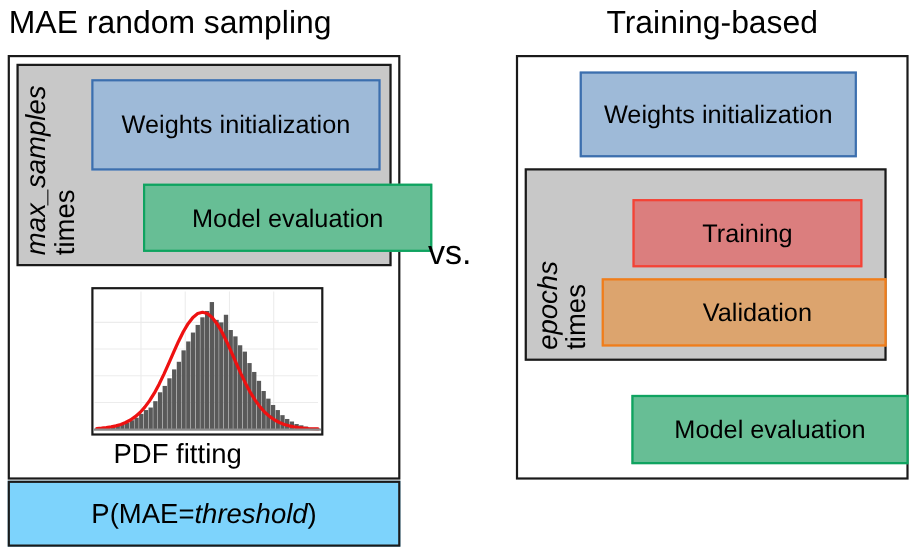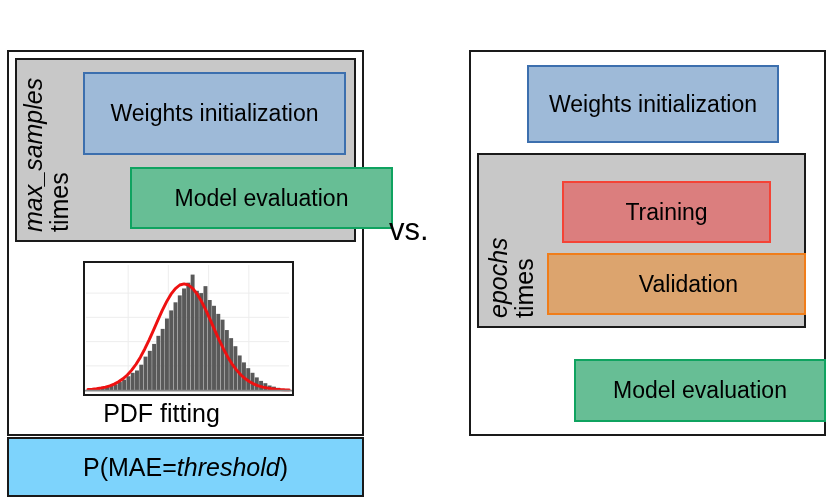--- a/index.html
+++ b/index.html
@@ -124,21 +124,23 @@
     text-align: center;
     font-size: 25px;
     line-height: 30px;
   }
 </style>
 </head>
 <body>
 
 <div class="stage">
 
-
+  <div class="panel-title" id="title-left">MAE random sampling</div>
+
+  <div class="panel-title" id="title-right">Training-based</div>
 
   <div class="frame" id="left-outer" style="left:7px; top:50px; width:357px; height:386px;"></div>
 
   <div class="gray-frame" id="left-loop-box" style="left:15px; top:58px; width:341px; height:184px;"></div>
 
   <div class="loop-label" id="left-loop-label" style="left:20px; top:232px; width:174px;">
     <span class="ital">max_samples</span>
     <span class="plain">times</span>
   </div>
 
@@ -230,21 +232,21 @@
     <span>Weights initialization</span>
   </div>
 
   <div class="gray-frame" id="right-loop-box" style="left:477px; top:153px; width:329px; height:175px;"></div>
 
   <div class="loop-label" id="right-loop-label" style="left:485px; top:318px; width:150px;">
     <span class="ital">epochs</span>
     <span class="plain">times</span>
   </div>
 
-  <div class="chip chip-red" style="left:562px; top:181px; width:209px; height:62px;justify-content:center;">
+  <div class="chip chip-red" style="left:575px; top:181px; width:209px; height:62px;justify-content:center;">
     <span>Training</span>
   </div>
 
   <div class="chip chip-orange" style="left:547px; top:253px; width:259px; height:62px;">
     <span>Validation</span>
   </div>
 
   <div class="chip chip-green" style="left:527px; top:359px; width:252px; height:63px;">
     <span>Model evaluation</span>
   </div>

